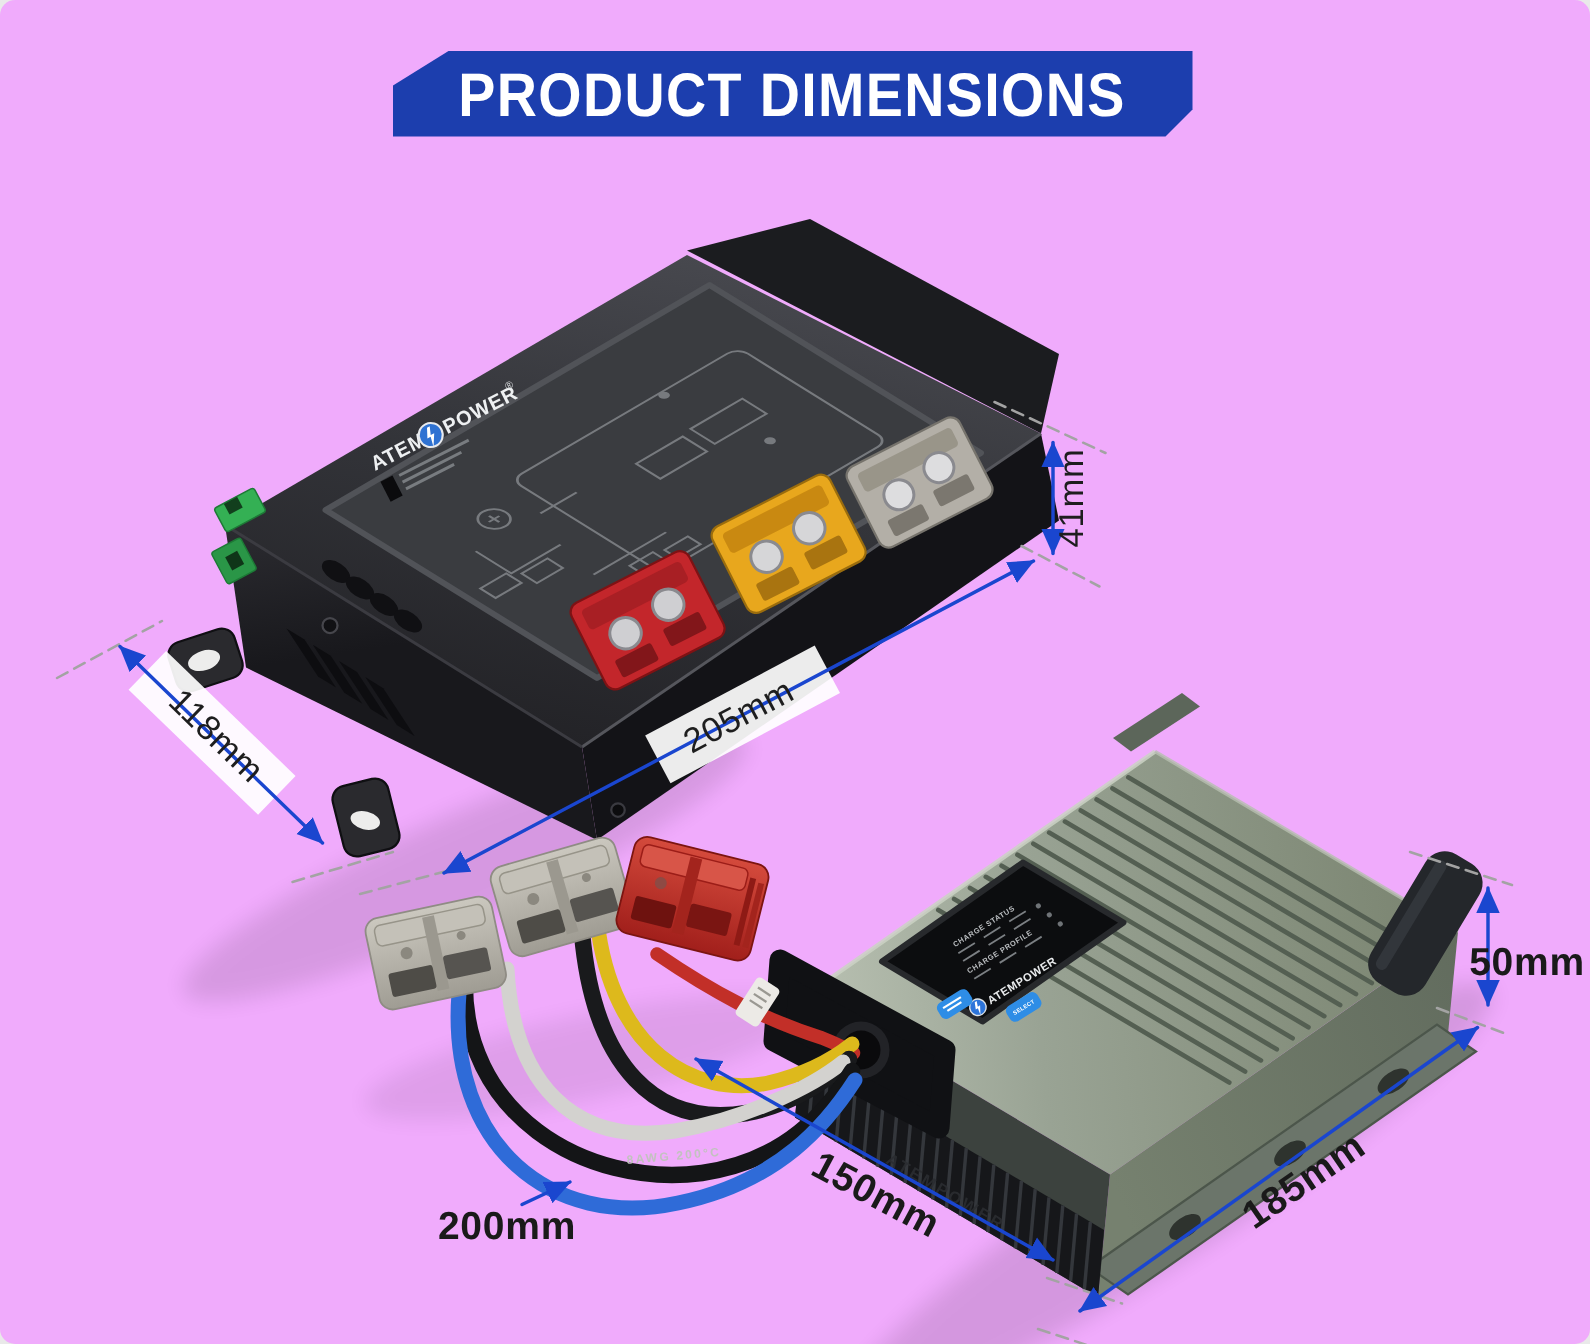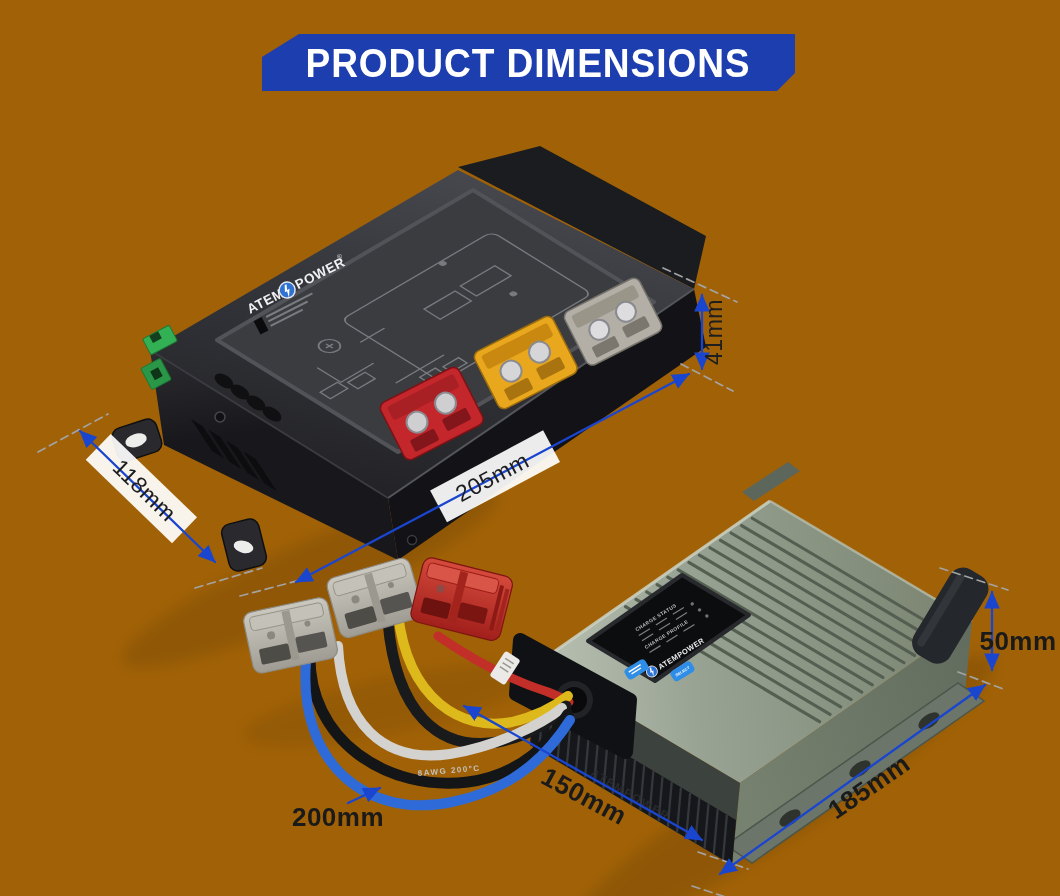--- a/index.html
+++ b/index.html
@@ -1,17 +1,17 @@
 <!DOCTYPE html>
 <html><head>
 <meta charset="utf-8">
 <style>
   html,body{margin:0;padding:0;background:#e9e9e9;}
-  .stage{position:relative;width:1060px;height:896px;background:#a16207;overflow:hidden;
-         font-family:"Liberation Sans", sans-serif;}
+  .stage{position:relative;width:1060px;height:896px;background:#f0abfc;overflow:hidden;
+         font-family:"Liberation Sans", sans-serif;border-radius:10px;}
   svg{position:absolute;left:0;top:0;}
   .banner-text{font-family:"Liberation Sans",sans-serif;font-weight:700;font-size:41px;fill:#ffffff;letter-spacing:1px;}
   .dim{font-family:"Liberation Sans",sans-serif;font-weight:500;font-size:23px;fill:#1e1e1e;letter-spacing:.5px;}
   .dimb{font-family:"Liberation Sans",sans-serif;font-weight:700;font-size:26px;fill:#1a1a1a;letter-spacing:.5px;}
   .logo-txt{font-family:"Liberation Sans",sans-serif;font-weight:700;font-size:13.5px;fill:#eef0f2;letter-spacing:.6px;}
   .logo-reg{font-family:"Liberation Sans",sans-serif;font-size:7px;fill:#d7d9dc;}
   .pnl-tiny{font-family:"Liberation Sans",sans-serif;font-weight:700;font-size:5px;fill:#b9bcbf;letter-spacing:.4px;}
   .pnl-brand{font-family:"Liberation Sans",sans-serif;font-weight:700;font-size:7.5px;fill:#e9ebed;letter-spacing:.4px;}
   .pnl-btn{font-family:"Liberation Sans",sans-serif;font-weight:700;font-size:3.8px;fill:#ffffff;letter-spacing:.2px;}
   .molded{font-family:"Liberation Sans",sans-serif;font-weight:700;font-size:11px;fill:#2b2d31;letter-spacing:2px;opacity:.9;}

